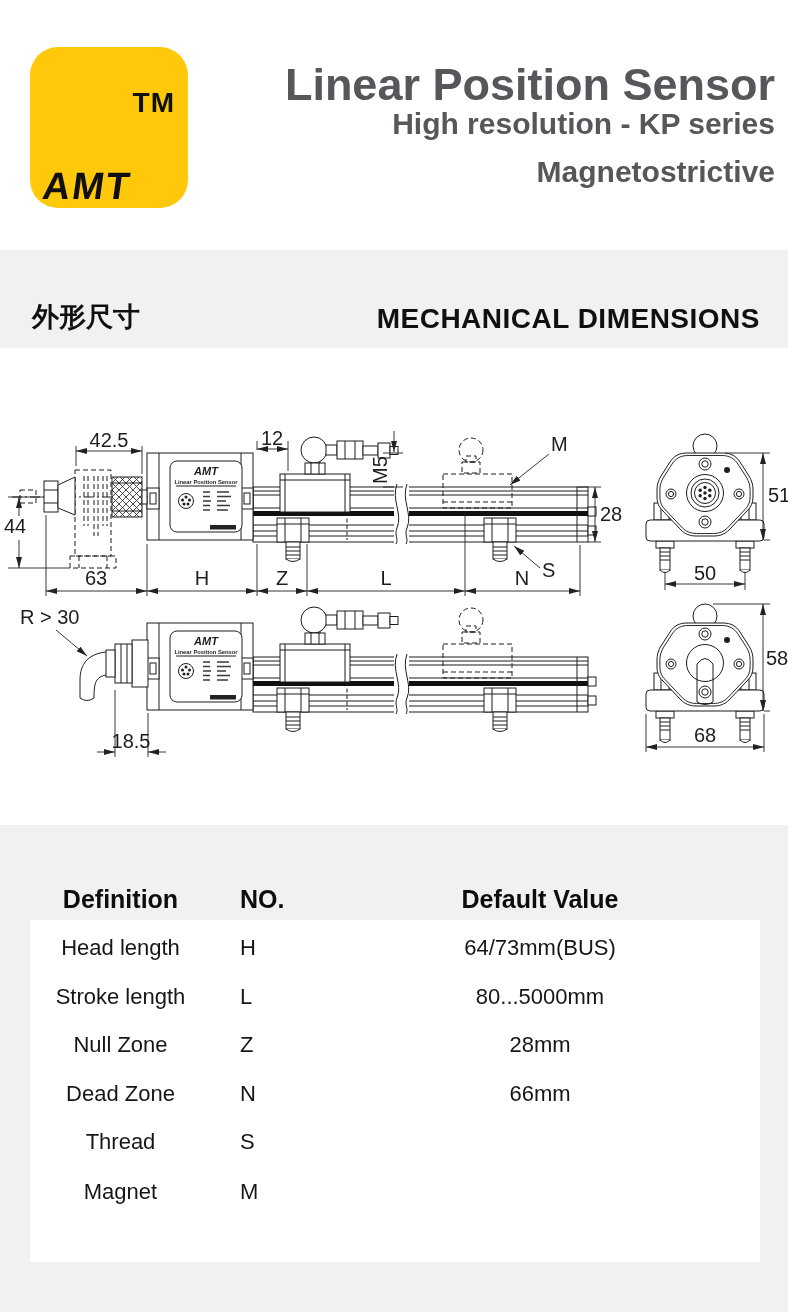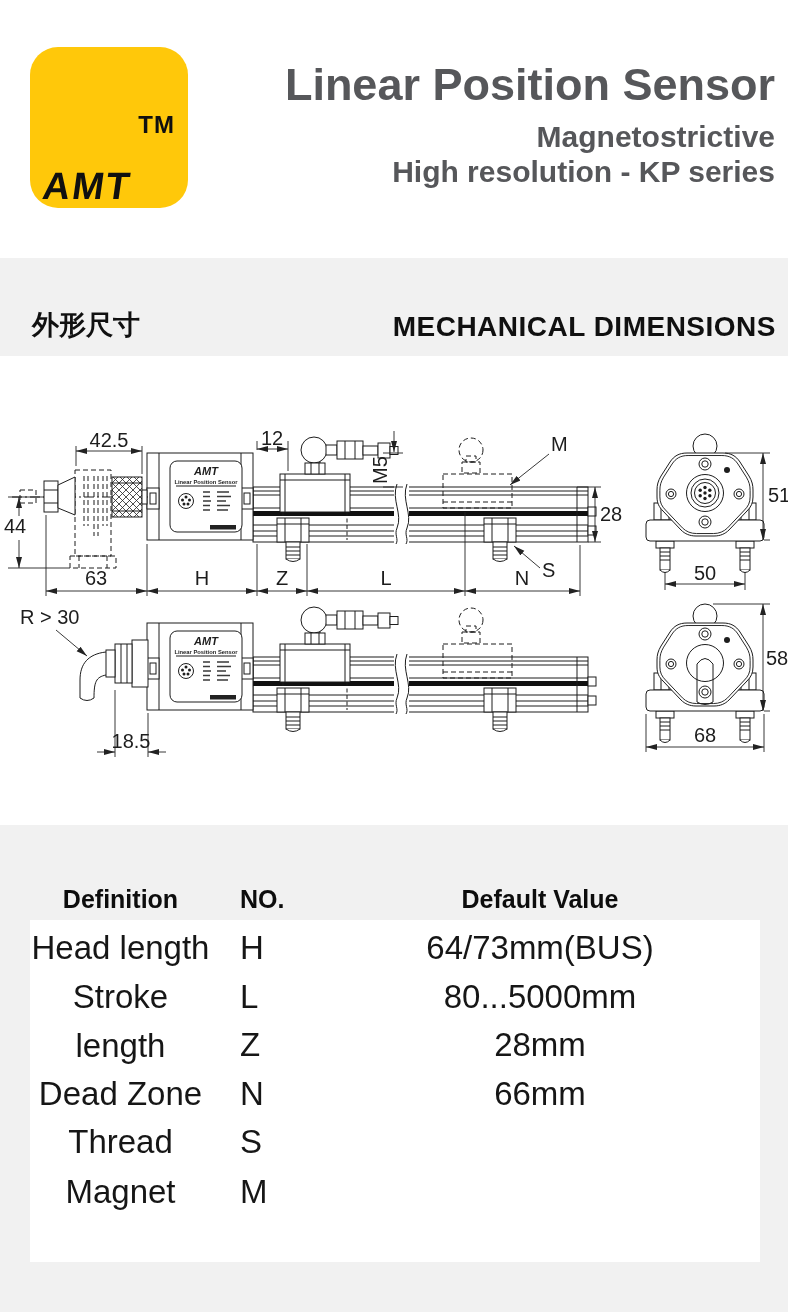--- a/index.html
+++ b/index.html
@@ -2,69 +2,69 @@
 <html style="--brand_yellow: #FFC80A; --title_gray: #56575A; --band_gray: #F1F1F1; --line_color: #1D1D1D;"><head>
 <meta charset="utf-8">
 <style>
   html,body{margin:0;padding:0;}
   body{width:788px;height:1312px;position:relative;background:#fff;
        font-family:"Liberation Sans",sans-serif;overflow:hidden;}
 
   
   .logo{position:absolute;left:30px;top:47px;width:158px;height:161px;
         background:var(--brand_yellow,#FFC80A);border-radius:28px;}
-  .logo .tm{position:absolute;right:13px;top:64px;font-size:24px;font-weight:bold;
+  .logo .tm{position:absolute;right:13px;top:40px;font-size:28px;font-weight:bold;
         color:#101010;letter-spacing:1px;margin-left:48px;}
   .logo .logo-text{position:absolute;left:13px;top:118px;font-size:38px;font-weight:bold;
         color:#101010;transform:skewX(-8deg);letter-spacing:2px;}
   .titles{position:absolute;right:13px;top:62px;text-align:right;color:var(--title_gray,#56575A);}
   .titles h1{margin:0;font-size:45px;line-height:1.0;font-weight:bold;}
   .titles .sub{font-size:30px;font-weight:bold;line-height:1.16;}
   .titles .sub.first{margin-top:13px;}
 
   
-  .band{position:absolute;left:0;top:258px;width:788px;height:98px;
+  .band{position:absolute;left:0;top:250px;width:788px;height:98px;
         background:var(--band_gray,#F1F1F1);display:flex;justify-content:space-between;
-        align-items:flex-end;padding:0 12px 13px 32px;box-sizing:border-box;color:#101010;}
+        align-items:flex-end;padding:0 28px 13px 32px;box-sizing:border-box;color:#101010;}
   .band .cn{font-size:27px;font-weight:bold;}
   .band .en{font-size:28px;font-weight:bold;letter-spacing:.5px;}
 
   
   svg.drawing{position:absolute;left:0;top:420px;}
   .drawing .ln{stroke:#1d1d1d;stroke-width:1;fill:none;}
   .drawing .lnw{stroke:#1d1d1d;stroke-width:1;fill:#fff;}
   .drawing .xln{stroke:#222;stroke-width:.9;fill:none;}
   .drawing .dim{stroke:#222;stroke-width:.9;fill:none;}
   .drawing text{fill:#1d1d1d;}
   .dimtxt{font-size:20px;}
 
   
   .table-area{position:absolute;left:0;top:825px;width:788px;height:487px;
         background:var(--band_gray,#F1F1F1);}
   .tbl-panel{position:absolute;left:30px;top:95px;width:730px;height:342px;background:#fff;}
   .thead{position:absolute;left:0;top:59px;width:788px;height:30px;line-height:30px;}
   .thead span{font-size:25px;font-weight:bold;color:#0d0d0d;}
   .trow{position:absolute;left:0;width:788px;height:49px;line-height:49px;
-        font-size:33px;color:#161616;}
+        font-size:22px;color:#161616;}
   .col1{position:absolute;left:28px;width:185px;text-align:center;}
   .col2{position:absolute;left:240px;width:60px;text-align:left;}
   .col3{position:absolute;left:320px;width:440px;text-align:center;white-space:pre;}
 </style>
 </head>
 <body>
 
 <header>
   <div class="logo">
     <span class="tm">TM</span>
     <span class="logo-text">AMT</span>
   </div>
   <div class="titles">
     <h1>Linear Position Sensor</h1>
+    <div class="sub">High resolution - KP series</div>
     <div class="sub first">Magnetostrictive</div>
-    <div class="sub">High resolution - KP series</div>
   </div>
 </header>
 
 <div class="band">
   <span class="cn">外形尺寸</span>
   <span class="en">MECHANICAL DIMENSIONS</span>
 </div>
 
 <svg class="drawing" width="788" height="362" viewBox="0 420 788 362" xmlns="http://www.w3.org/2000/svg">
   <defs>
@@ -307,20 +307,21 @@
     <span class="col1">Head length</span>
     <span class="col2">H</span>
     <span class="col3">64/73mm(BUS)</span>
   </div>
   <div class="trow" style="top:146.5px">
     <span class="col1">Stroke length</span>
     <span class="col2">L</span>
     <span class="col3">80...5000mm</span>
   </div>
   <div class="trow" style="top:195px">
+    <span class="col1">Null Zone</span>
     <span class="col2">Z</span>
     <span class="col3">28mm</span>
   </div>
   <div class="trow" style="top:243.5px">
     <span class="col1">Dead Zone</span>
     <span class="col2">N</span>
     <span class="col3">66mm</span>
   </div>
   <div class="trow" style="top:292px">
     <span class="col1">Thread</span>

